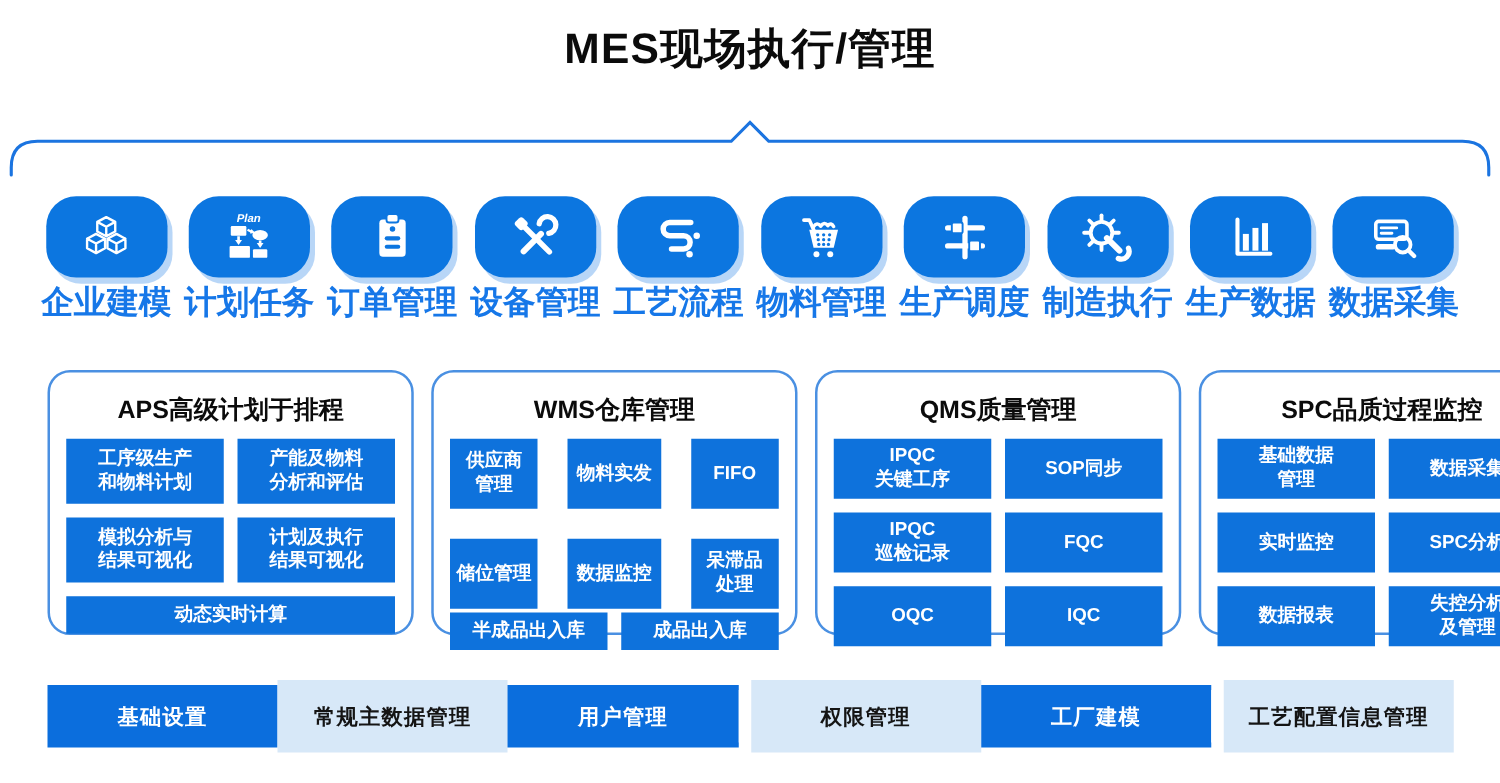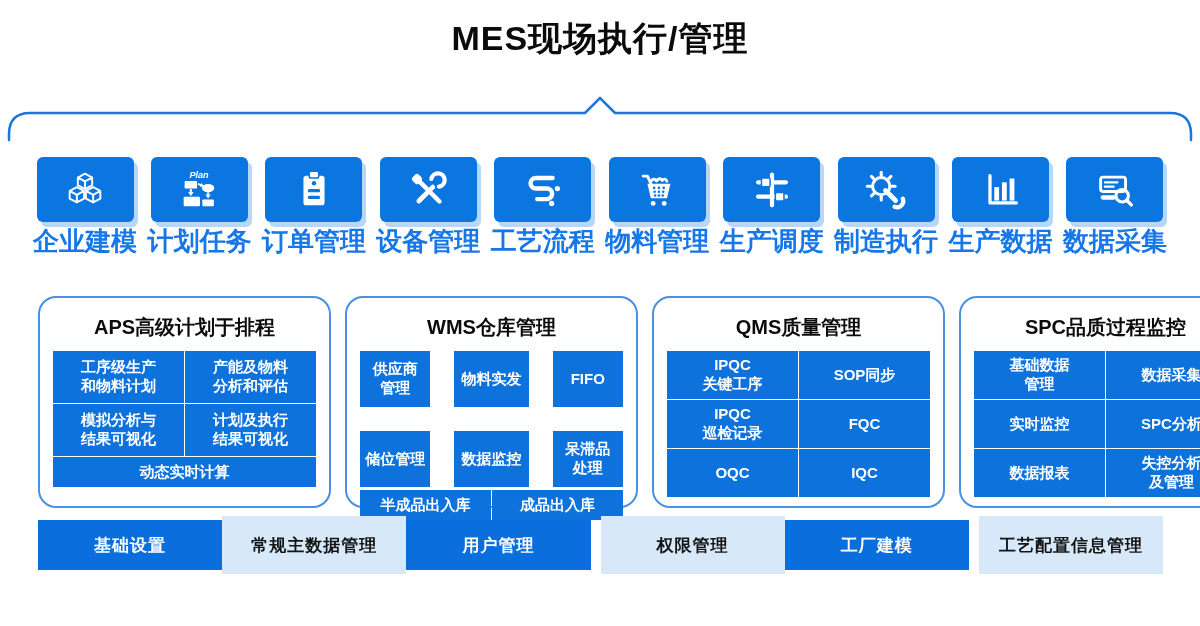--- a/index.html
+++ b/index.html
@@ -12,50 +12,50 @@
     font-size:34px;font-weight:800;color:#0b0b0b;letter-spacing:1px;
   }
   .brace-svg{position:absolute;top:0;left:0;}
   
   .modules-row{
     position:absolute;top:157px;left:36px;width:1128px;
     display:flex;justify-content:space-between;
   }
   .module{width:98px;display:flex;flex-direction:column;align-items:center;}
   .tile{
-    width:97px;height:65px;border-radius:6px;background:#0c76e0;
+    width:97px;height:65px;border-radius:24px;background:#0c76e0;
     display:flex;align-items:center;justify-content:center;
     box-shadow:4px 5px 0 rgba(125,180,240,.55);
   }
   .module-label{
     margin-top:2px;font-size:26px;font-weight:700;color:#1677e8;white-space:nowrap;
   }
   
   .panels-row{position:absolute;top:296px;left:38px;display:flex;gap:14px;}
   .panel{
     width:293px;height:212px;box-sizing:border-box;background:#fff;
     border:2px solid #4a90e2;border-radius:18px;padding:10px 13px;
   }
   .panel-title{
     text-align:center;font-size:20px;font-weight:800;color:#0b0b0b;
     margin:6px 0 10px;white-space:nowrap;
   }
-  .grid2{display:grid;grid-template-columns:1fr 1fr;gap:1px;}
+  .grid2{display:grid;grid-template-columns:1fr 1fr;gap:11px;}
   .grid3{display:grid;grid-template-columns:1fr 1.05fr 1fr;gap:24px;}
   .cell{
     background:#0e72dc;color:#ffffff;font-weight:700;font-size:15px;
     display:flex;align-items:center;justify-content:center;text-align:center;
     white-space:pre-line;line-height:1.25;
   }
   .h52{height:52px}.h56{height:56px}.h48{height:48px}.h30{height:30px}
   .span2{grid-column:1/3}
   .mt7{margin-top:3px}
   
   .bottom-bar{
-    position:absolute;top:520px;left:38px;width:1125px;height:50px;
+    position:absolute;top:548px;left:38px;width:1125px;height:50px;
     display:flex;align-items:center;
   }
   .seg{
     flex:1 1 0;display:flex;align-items:center;justify-content:center;
     font-weight:700;font-size:17px;letter-spacing:1px;
   }
   .seg.dark{background:#0b6edd;color:#ffffff;height:50px;}
   .seg.light{background:#d7e8f8;color:#141414;height:58px;}
   .seg-gap{flex:0 0 10px;height:42px;background:#ffffff;}
   svg .st{stroke:#ffffff;fill:none;stroke-linecap:round;stroke-linejoin:round;}

